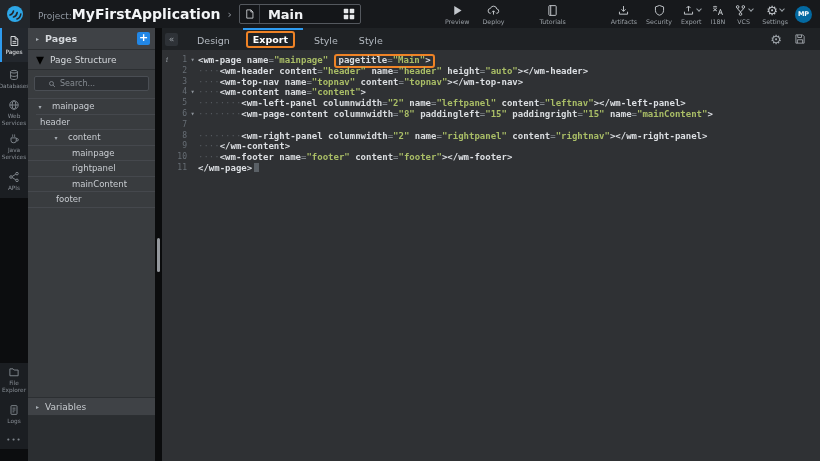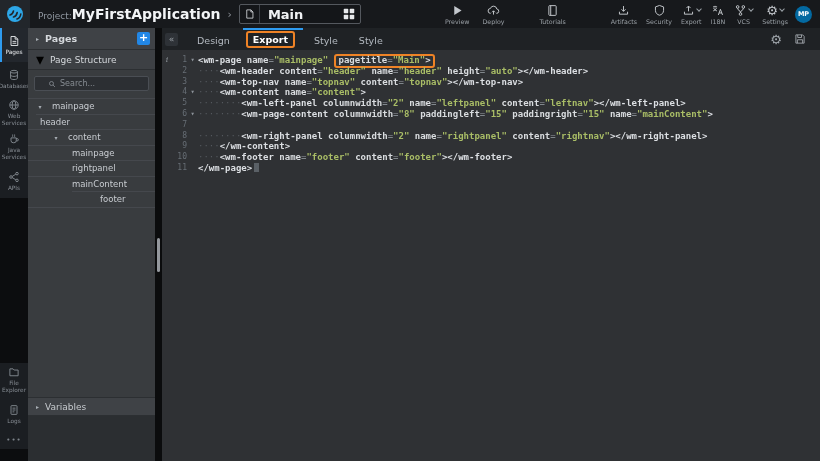--- a/index.html
+++ b/index.html
@@ -339,21 +339,21 @@
           <span>mainpage</span>
         </div>
         <div class="tree-row" style="padding-left: 40px;">
           <span class="code-ic"></span>
           <span>rightpanel</span>
         </div>
         <div class="tree-row" style="padding-left: 40px;">
           <span class="code-ic"></span>
           <span>mainContent</span>
         </div>
-        <div class="tree-row" style="padding-left: 24px; margin-left: 44px;">
+        <div class="tree-row" style="padding-left: 24px;">
           <span class="code-ic"></span>
           <span>footer</span>
         </div>
       </div>
     <div class="tree-end"></div>
     <div class="panel-fill"></div>
     <div class="vars-header">
       <span class="tri">▸</span>
       <span class="ph-label">Variables</span>
     </div>

